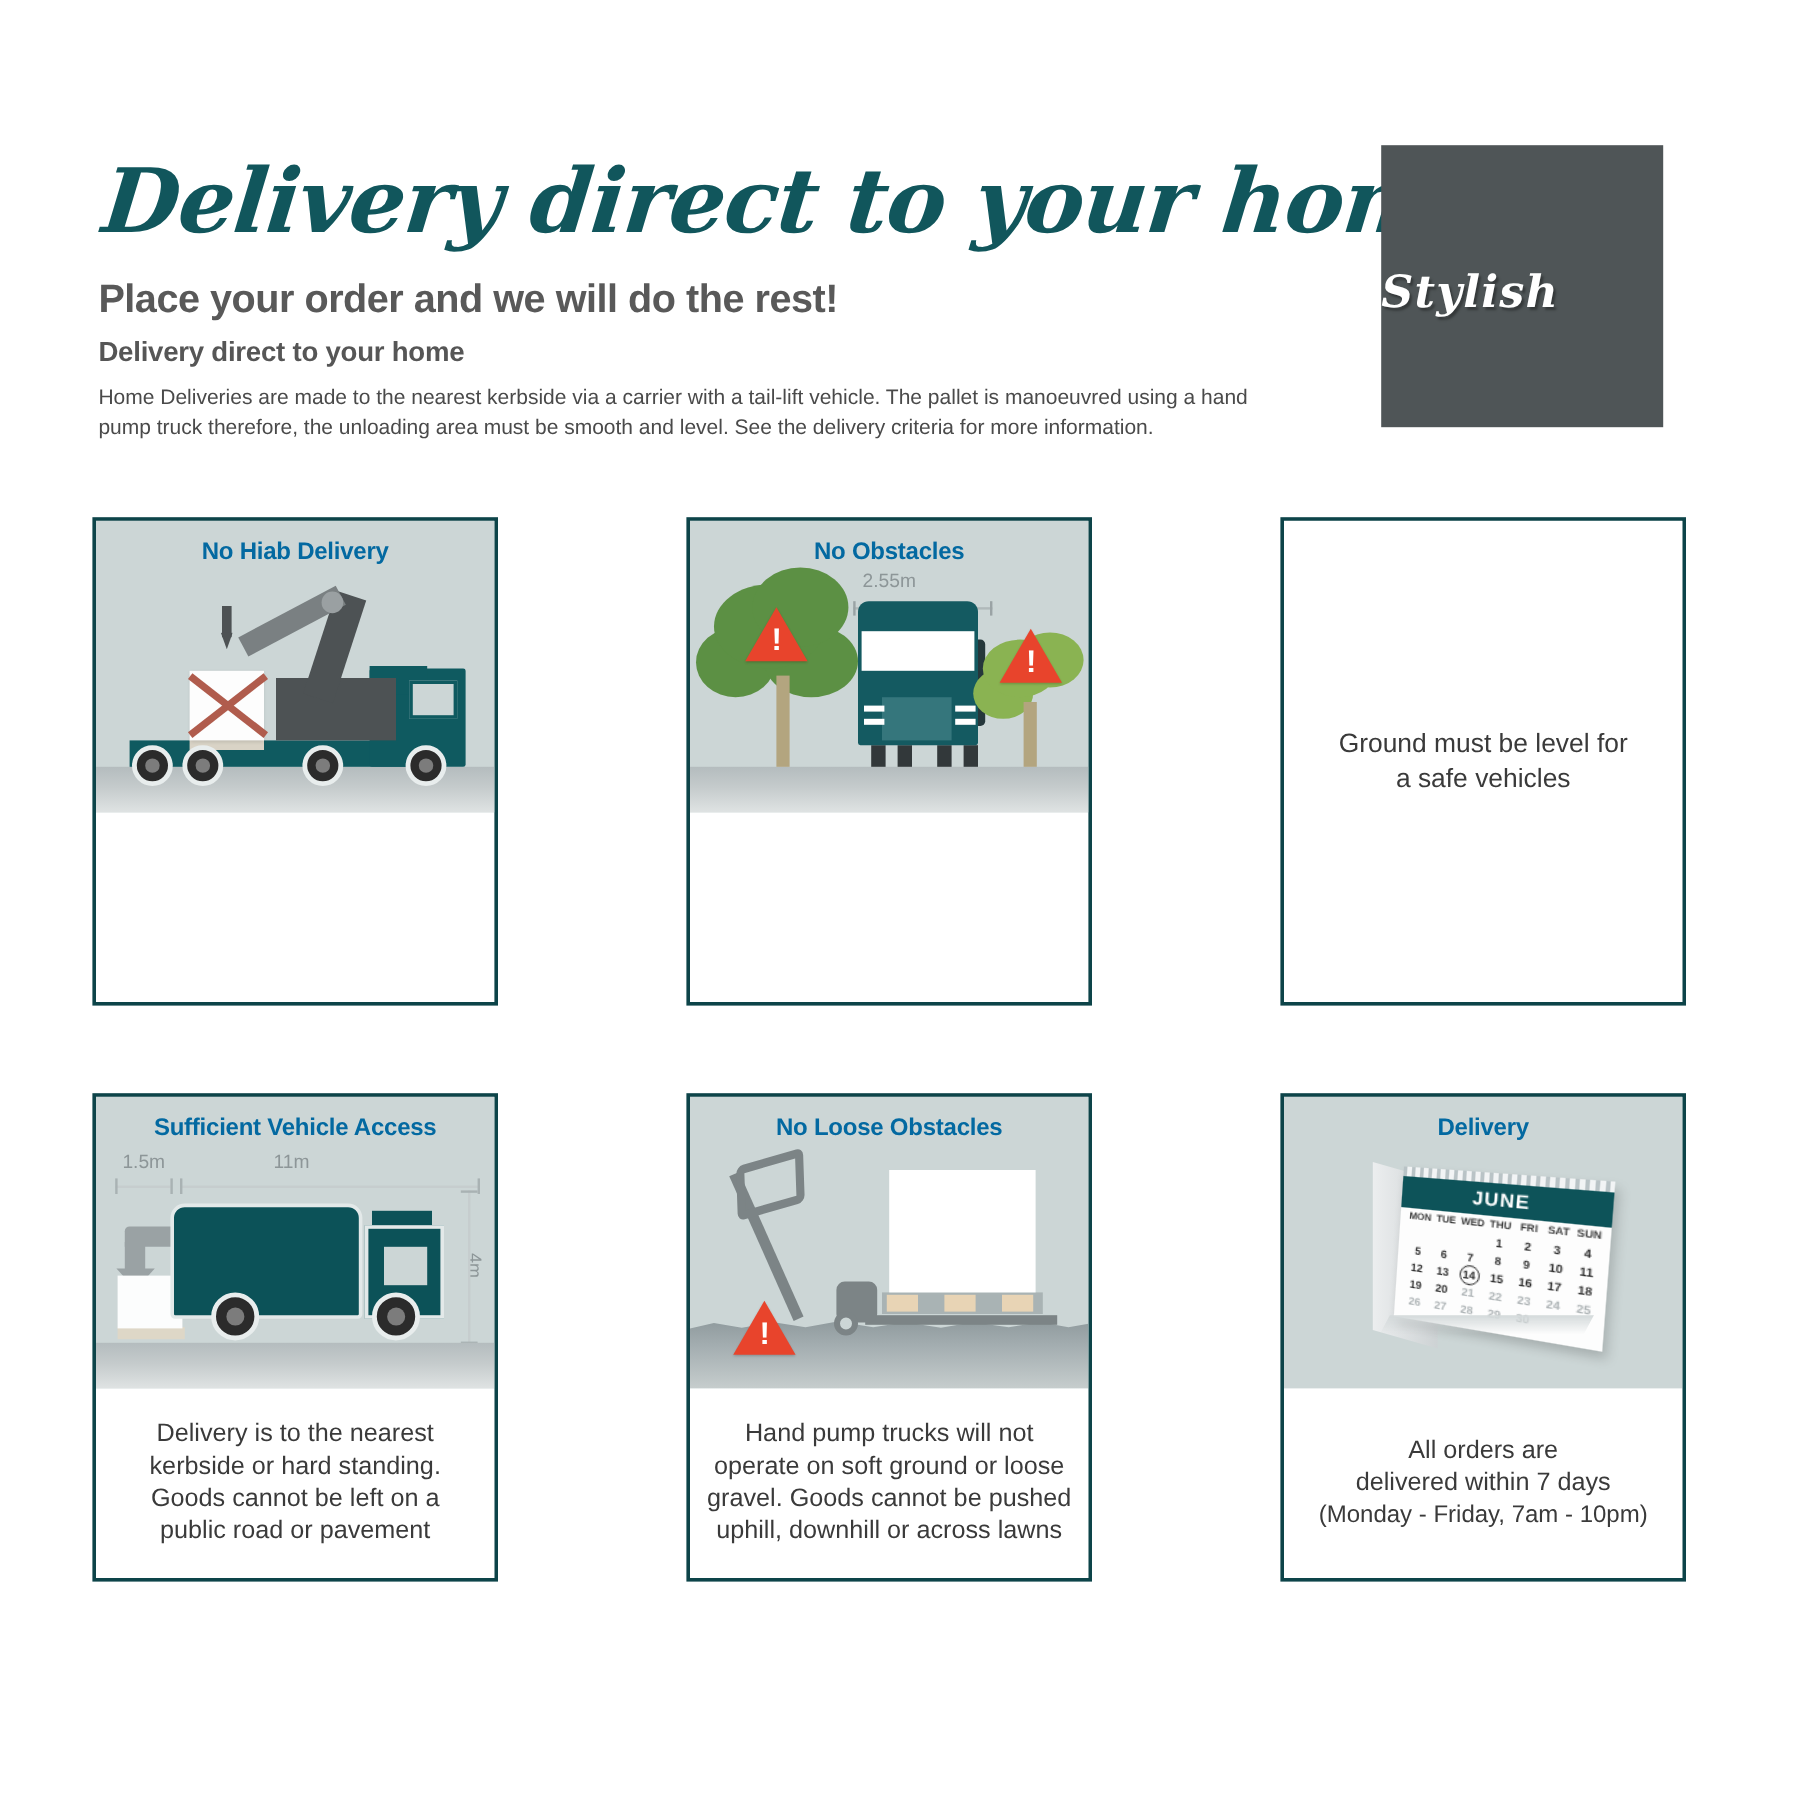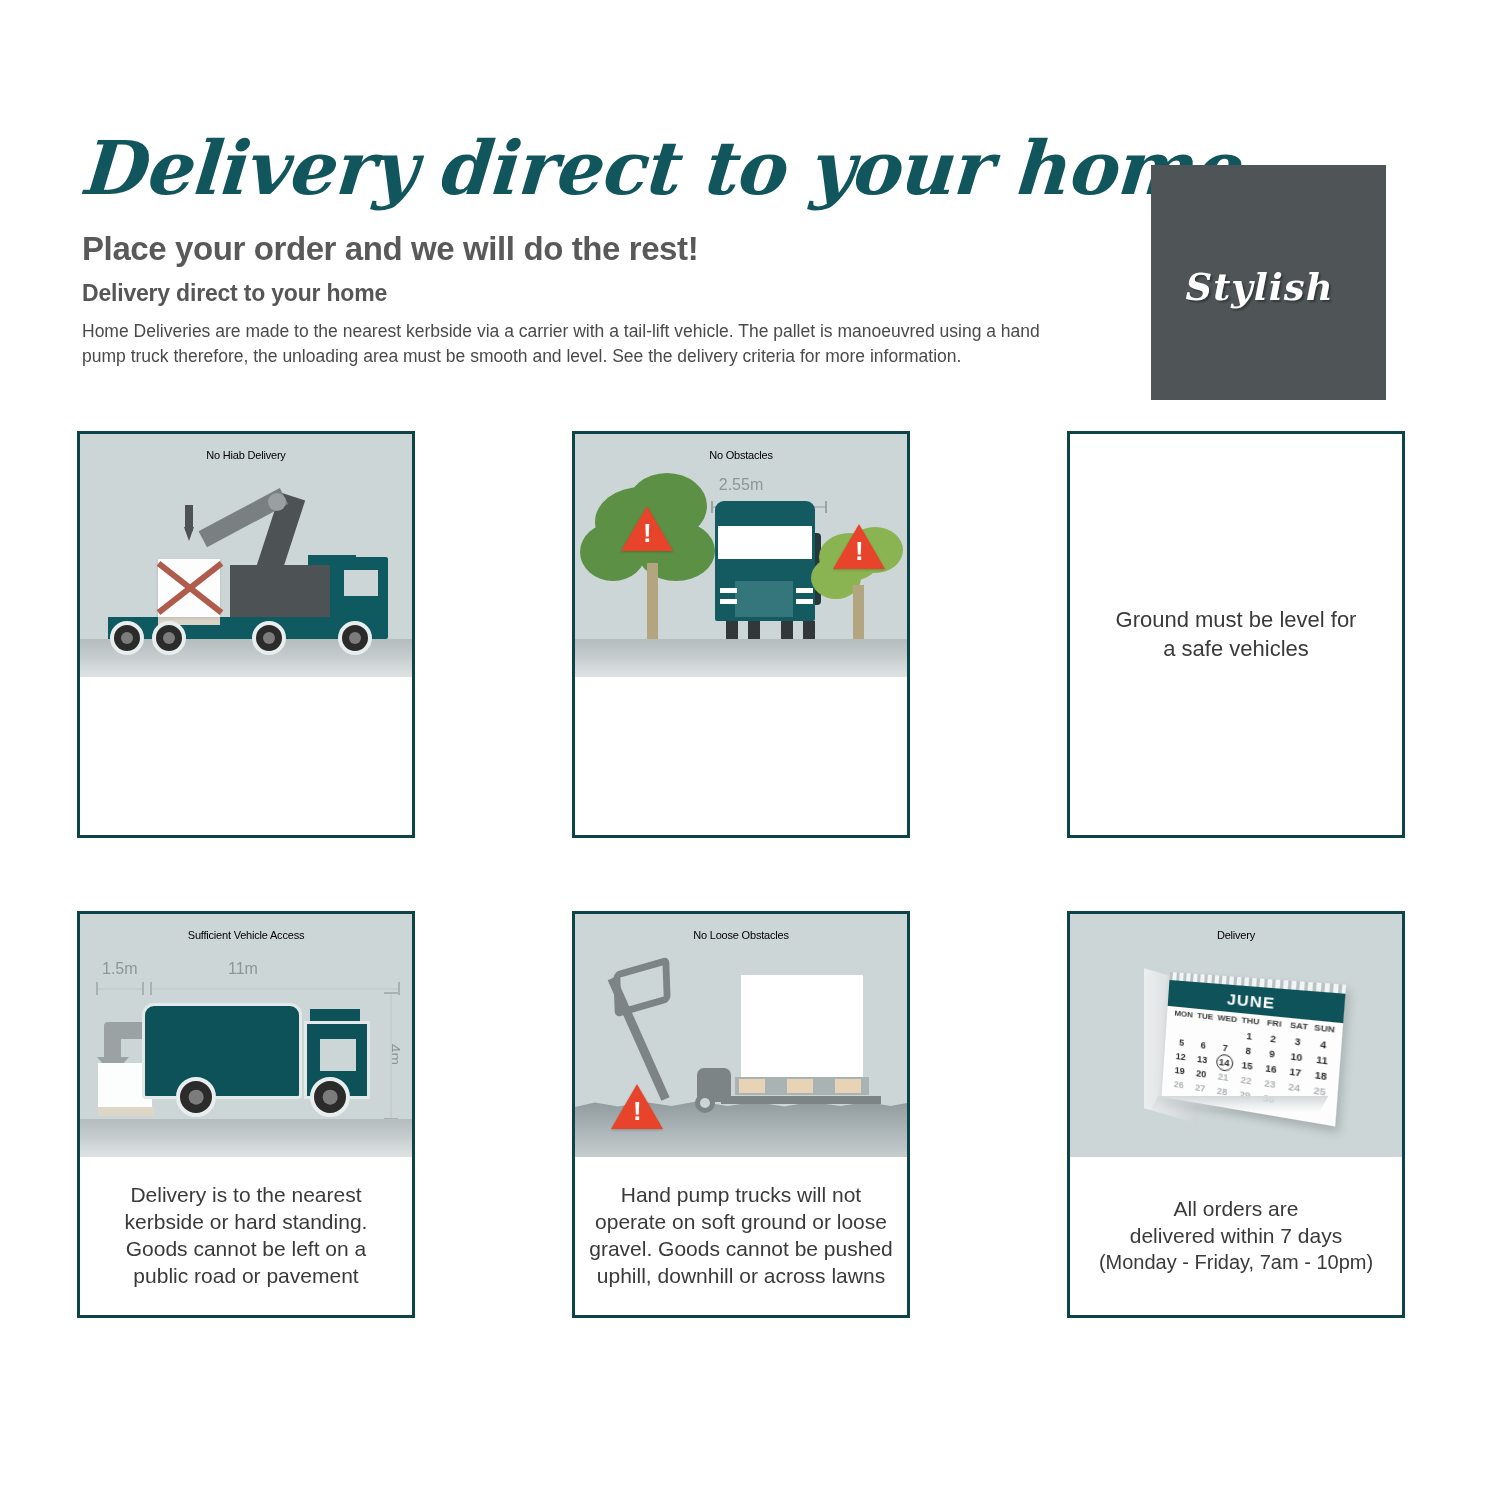--- a/index.html
+++ b/index.html
@@ -48,21 +48,21 @@
     color: #4a4a4a;
     max-width: 990px;
   }
 
   
   .logo-box {
     position: absolute; left: 1151px; top: 121px;
     width: 235px; height: 235px;
     background: #4f5557;
     display: flex; flex-direction: column;
-    align-items: center; justify-content: center; margin-top: 44px;
+    justify-content: center;
   }
   .logo-stylish {
     font-family: "DejaVu Serif", serif;
     font-style: italic; font-weight: 700;
     font-size: 37px; color: #ffffff;
     margin-right: 18px; margin-bottom: -8px;
     text-shadow: 2px 2px 2px rgba(0,0,0,.35);
     letter-spacing: 1px;
   }
   .logo-stone {
@@ -114,22 +114,22 @@
   .card-visual {
     position: relative;
     height: 243px;
     background: #ccd6d6;
     overflow: hidden;
     flex: none;
   }
   .card-title {
     position: absolute; left: 0; right: 0; top: 15px;
     text-align: center;
-    font-size: 11px; font-weight: 400;
-    color: #000000; letter-spacing: -0.2px;
+    font-size: 20px; font-weight: 700;
+    color: #0369a1; letter-spacing: -0.2px;
     z-index: 6;
   }
   .ground {
     position: absolute; left: 0; right: 0; bottom: 0;
     height: 38px;
     background: linear-gradient(to bottom, #b4bcbe 0%, #c5cbcc 45%, #dfe3e3 100%);
   }
   .card-caption {
     flex: 1;
     display: flex; align-items: center; justify-content: center;

